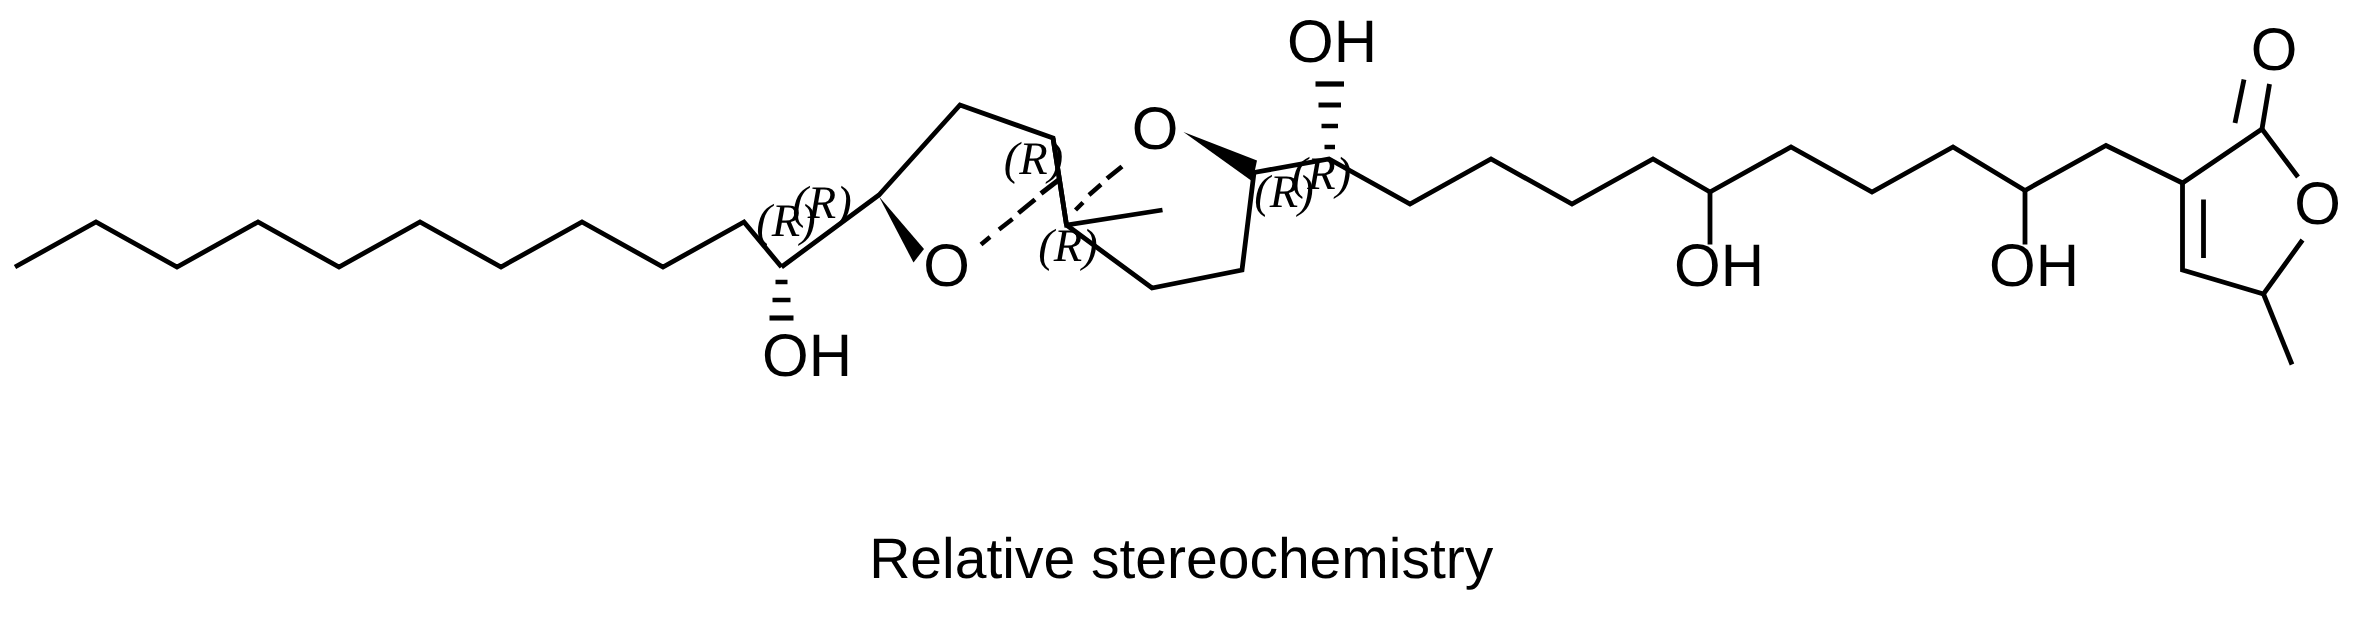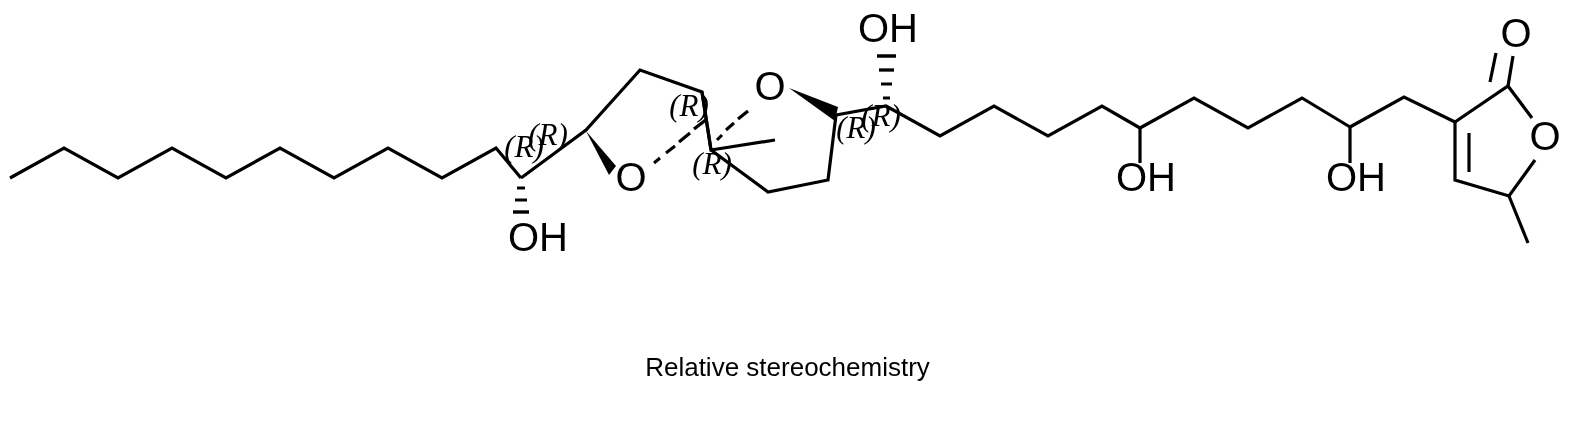--- a/index.html
+++ b/index.html
@@ -59,21 +59,21 @@
     text-anchor: middle;
     dominant-baseline: middle;
   }
   #caption {
     position: absolute;
     left: 0;
     top: 352px;
     width: 1575px;
     text-align: center;
     font-family: "Liberation Sans", sans-serif;
-    font-size: 26px;
+    font-size: 38px;
     color: #000000;
     white-space: nowrap;
   }
 </style>
 </head>
 <body>
 
 <div id="page">
 
   <svg id="structure-svg" viewBox="0 0 1575 422">

